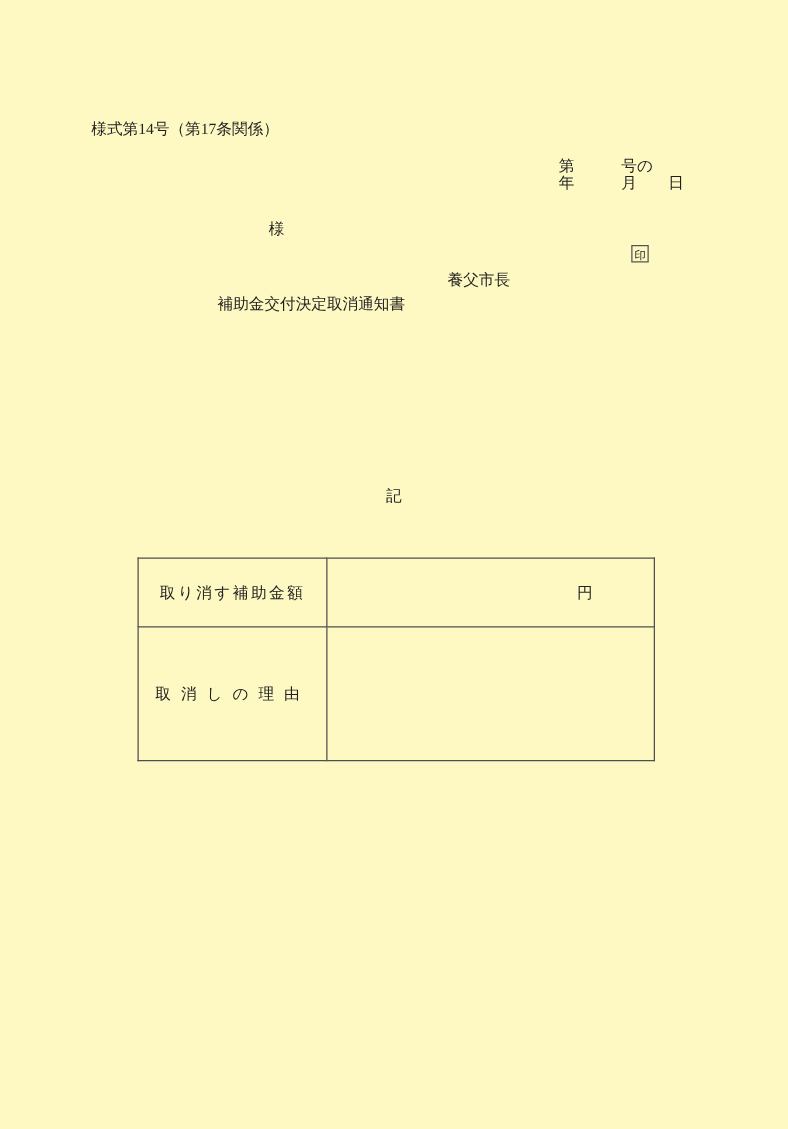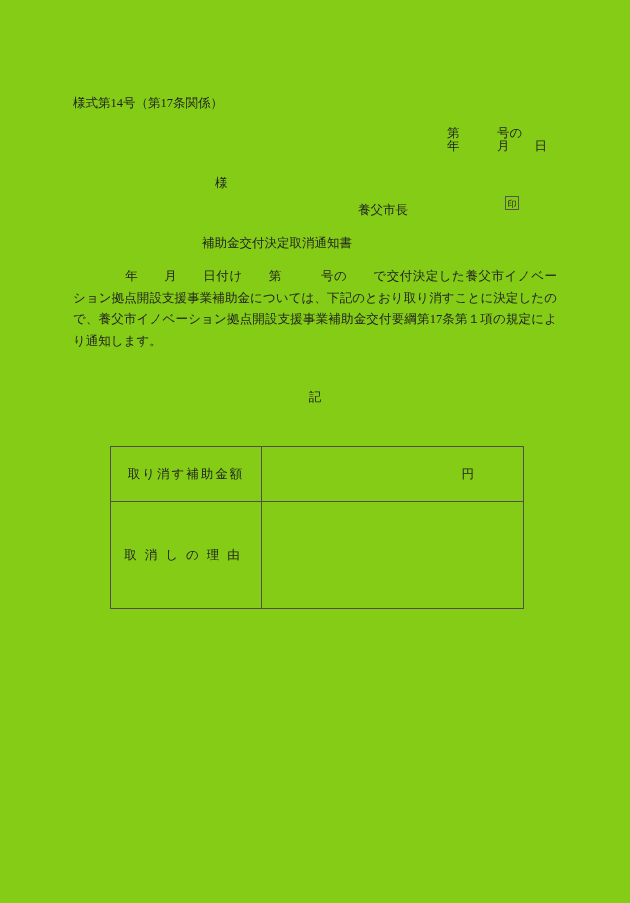--- a/index.html
+++ b/index.html
@@ -4,51 +4,50 @@
 <style>
   html, body {
     margin: 0;
     padding: 0;
     background: #ffffff;
   }
   .page {
     position: relative;
     width: 630px;
     height: 903px;
-    background: #84cc16;
+    background: #fef9c3;
     font-family: "Liberation Serif", "DejaVu Serif", serif;
     color: #1f1f1f;
     font-size: 12.5px;
     overflow: hidden;
   }
   .abs { position: absolute; }
 
   .form-number { left: 73px; top: 95px; }
 
   .doc-number-line { left: 447px; top: 125px; }
   .date-line { left: 447px; top: 138px; }
 
   .addressee { left: 215px; top: 175px; }
 
-  .sender-title { left: 358px; top: 202px; }
+  .sender-title { left: 358px; top: 216px; }
   .seal {
     left: 505px; top: 196px;
     width: 14px; height: 14px;
     border: 1px solid #555;
     font-size: 9px; line-height: 14px;
     text-align: center;
     box-sizing: border-box;
   }
 
   .doc-title {
     left: 0; top: 235px;
     width: 498px;
     text-align: center;
     letter-spacing: 0;
-    margin-left: 28px;
   }
 
   .body-text {
     left: 73px; top: 266px;
     width: 484px;
     line-height: 21.5px;
   }
   .body-line.fill {
     text-align: justify;
     text-align-last: justify;
@@ -98,26 +97,20 @@
   <div class="abs date-line">年　　　月　　日</div>
 
   <div class="abs addressee">様</div>
 
   <div class="abs sender-title">養父市長</div>
 
   <div class="abs seal">印</div>
 
   <div class="abs doc-title">補助金交付決定取消通知書</div>
 
-  <div class="abs body-text">
-    <div class="body-line fill">　　　　年　　月　　日付け　　第　　　号の　　で交付決定した養父市イノベー</div>
-    <div class="body-line fill">ション拠点開設支援事業補助金については、下記のとおり取り消すことに決定したの</div>
-    <div class="body-line fill">で、養父市イノベーション拠点開設支援事業補助金交付要綱第17条第１項の規定によ</div>
-    <div class="body-line">り通知します。</div>
-  </div>
 
   <div class="abs record-marker">記</div>
 
   <table class="cancel-table">
     <tbody>
         <tr class="row-amount">
       <td class="label-cell">
         <span class="label-amount">取り消す補助金額</span>
       </td>
       <td class="value-cell">

